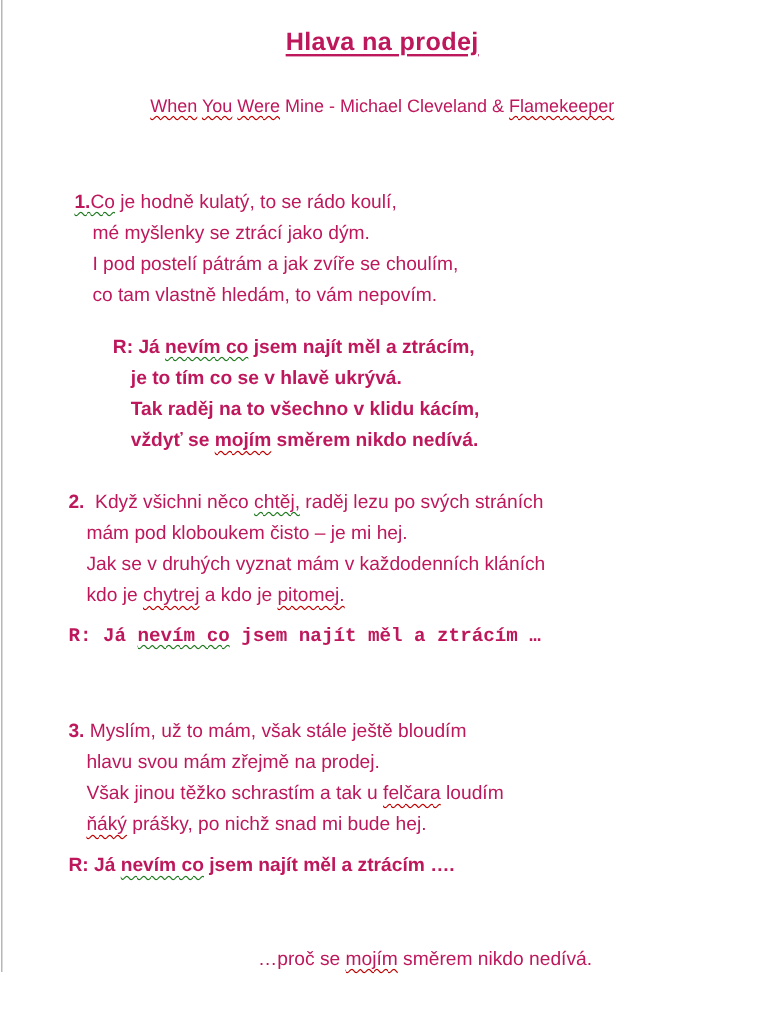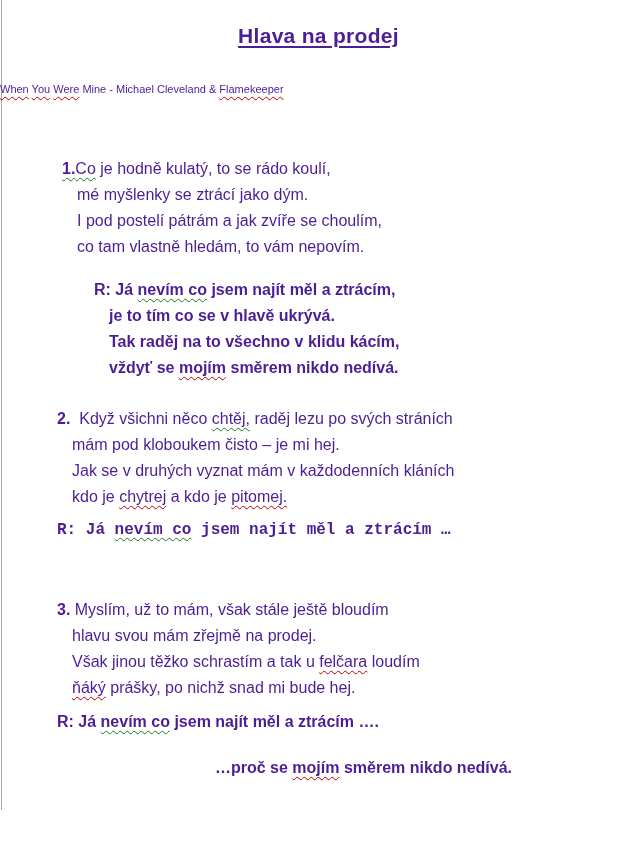--- a/index.html
+++ b/index.html
@@ -19,51 +19,51 @@
   .doc-title {
     position:absolute; top:24px; left:0;
     width:100%; text-align:center;
     font-size:21px; font-weight:bold;
     text-decoration:underline;
     text-underline-offset:3px;
     letter-spacing:0.3px;
   }
   .subtitle {
     position:absolute; top:76px; left:0;
-    width:100%; 
-    font-size:11px; line-height:26px;
+    width:100%; text-align:center;
+    font-size:15px; line-height:26px;
   }
   .stanza {
     position:absolute; left:57px;
     font-size:16px; line-height:26px;
     white-space:pre-wrap;
   }
   .stanza.refrain { font-weight:bold; }
-  .stanza.final-line { font-weight:bold; }
+  .stanza.final-line { font-weight:normal;margin-top:32px; }
   .line.cont { padding-left:15px; }
   .b { font-weight:bold; }
   .sq-red   { text-decoration-line:underline; text-decoration-style:wavy;
               text-decoration-color:var(--sq-red,#c00000);
               text-decoration-thickness:1px; text-underline-offset:3px; }
   .sq-green { text-decoration-line:underline; text-decoration-style:wavy;
               text-decoration-color:var(--sq-green,#1f7a1f);
               text-decoration-thickness:1px; text-underline-offset:3px; }
   
   .pos-0 { top:156px; left:62px; }
   .pos-1 { top:277px;margin-left:37px; }
   .pos-2 { top:406px; }
   .pos-3 { top:517px;font-family:Liberation Mono, monospace; }
   .pos-4 { top:597px; }
   .pos-5 { top:709px; }
   .pos-6 { top:755px; left:215px; }
 </style>
 </head>
 <body>
 
-<div class="page" style="--sq-red: #c00000; --sq-green: #1f7a1f; color: #4c1d95;">
+<div class="page" style="--sq-red: #c00000; --sq-green: #1f7a1f; color: #be185d;">
   <div class="page-left-border"></div>
 
   <div class="doc-title">Hlava na prodej</div>
 
   <div class="subtitle">
       <div class="line"><span class="sq-red">When</span><span> </span><span class="sq-red">You</span><span> </span><span class="sq-red">Were</span><span> Mine - Michael Cleveland &amp; </span><span class="sq-red">Flamekeeper</span></div>
     </div>
 
   <div>
       <div class="stanza verse pos-0"><div class="line"><span class="b sq-green">1.</span><span class="sq-green">Co</span><span> je hodně kulatý, to se rádo koulí,</span></div><div class="line cont"><span>mé myšlenky se ztrácí jako dým.</span></div><div class="line cont"><span>I pod postelí pátrám a jak zvíře se choulím,</span></div><div class="line cont"><span>co tam vlastně hledám, to vám nepovím.</span></div></div>

